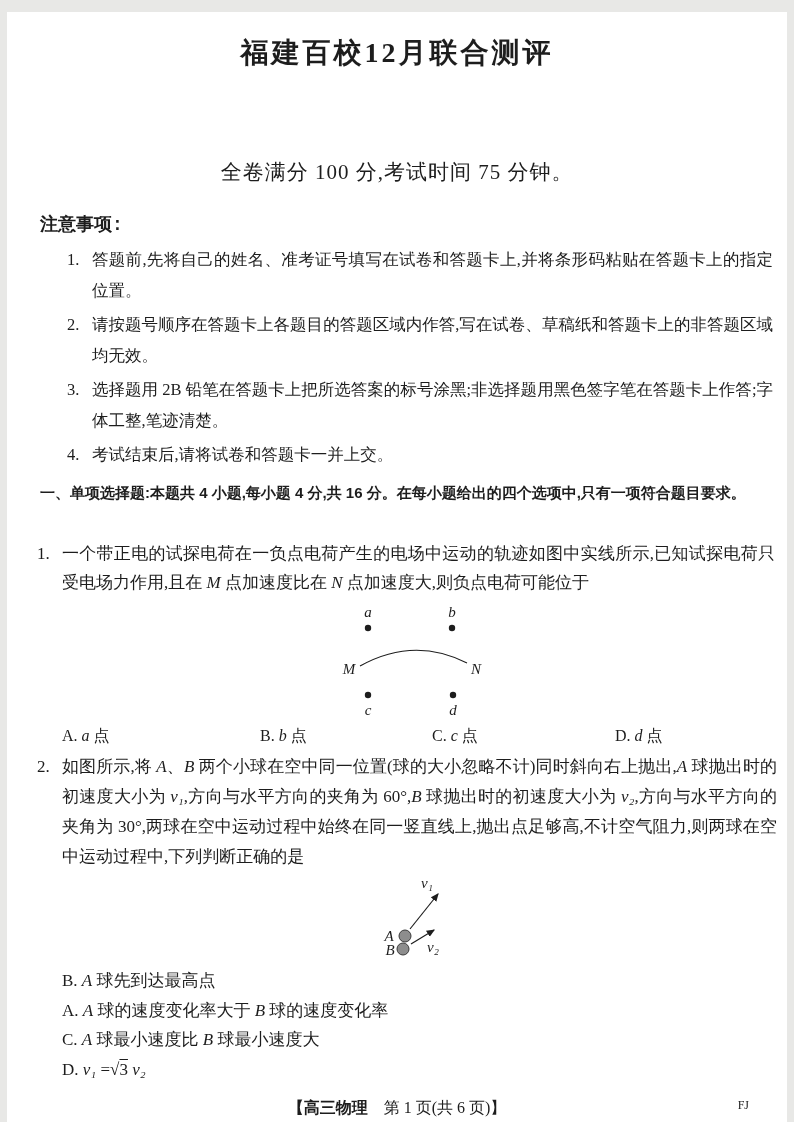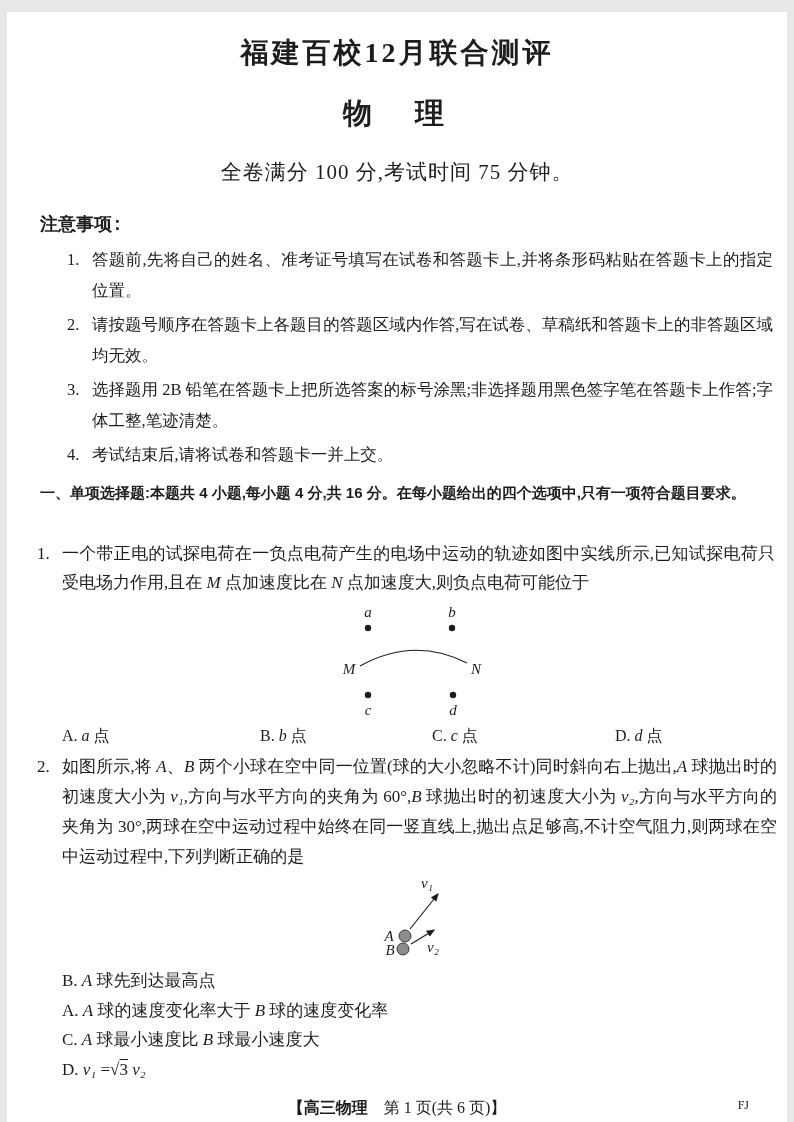--- a/index.html
+++ b/index.html
@@ -63,21 +63,20 @@
   }
   .f-bold{font-weight:700;font-family:"Liberation Sans","DejaVu Sans",sans-serif;}
   .f-code{position:absolute;right:38px;top:0;font-size:12px;font-weight:400;}
 </style>
 </head>
 <body>
 
 <div class="page">
 
   <div class="title">福建百校12月联合测评</div>
-  <div class="subject">物　理</div>
   <div class="info">全卷满分 100 分,考试时间 75 分钟。</div>
 
   <div class="notes-heading">注意事项:</div>
 
   <div class="notes-list">
     <div class="note-item">
       <span class="num">1.</span>
       <span class="txt">答题前,先将自己的姓名、准考证号填写在试卷和答题卡上,并将条形码粘贴在答题卡上的指定位置。</span>
     </div>
     <div class="note-item">

